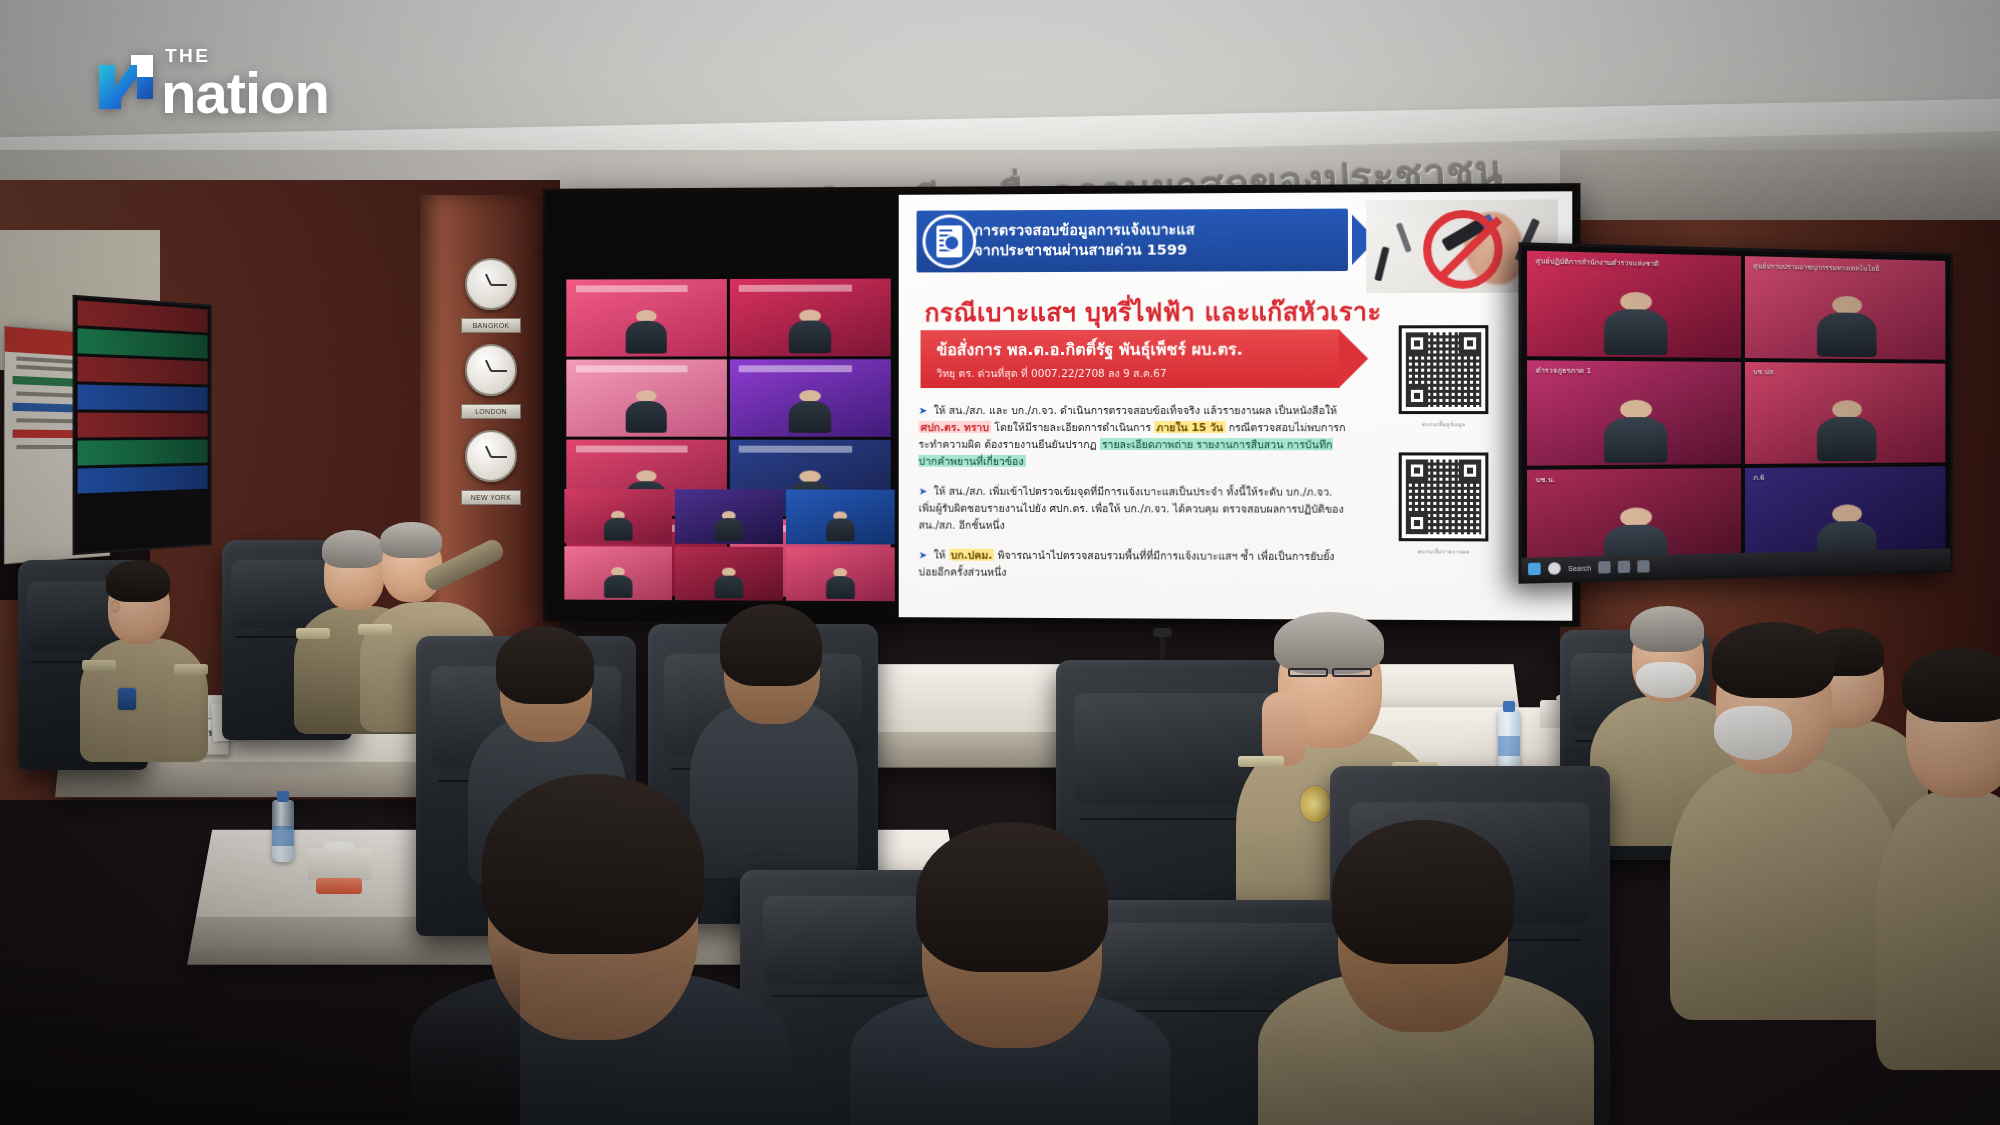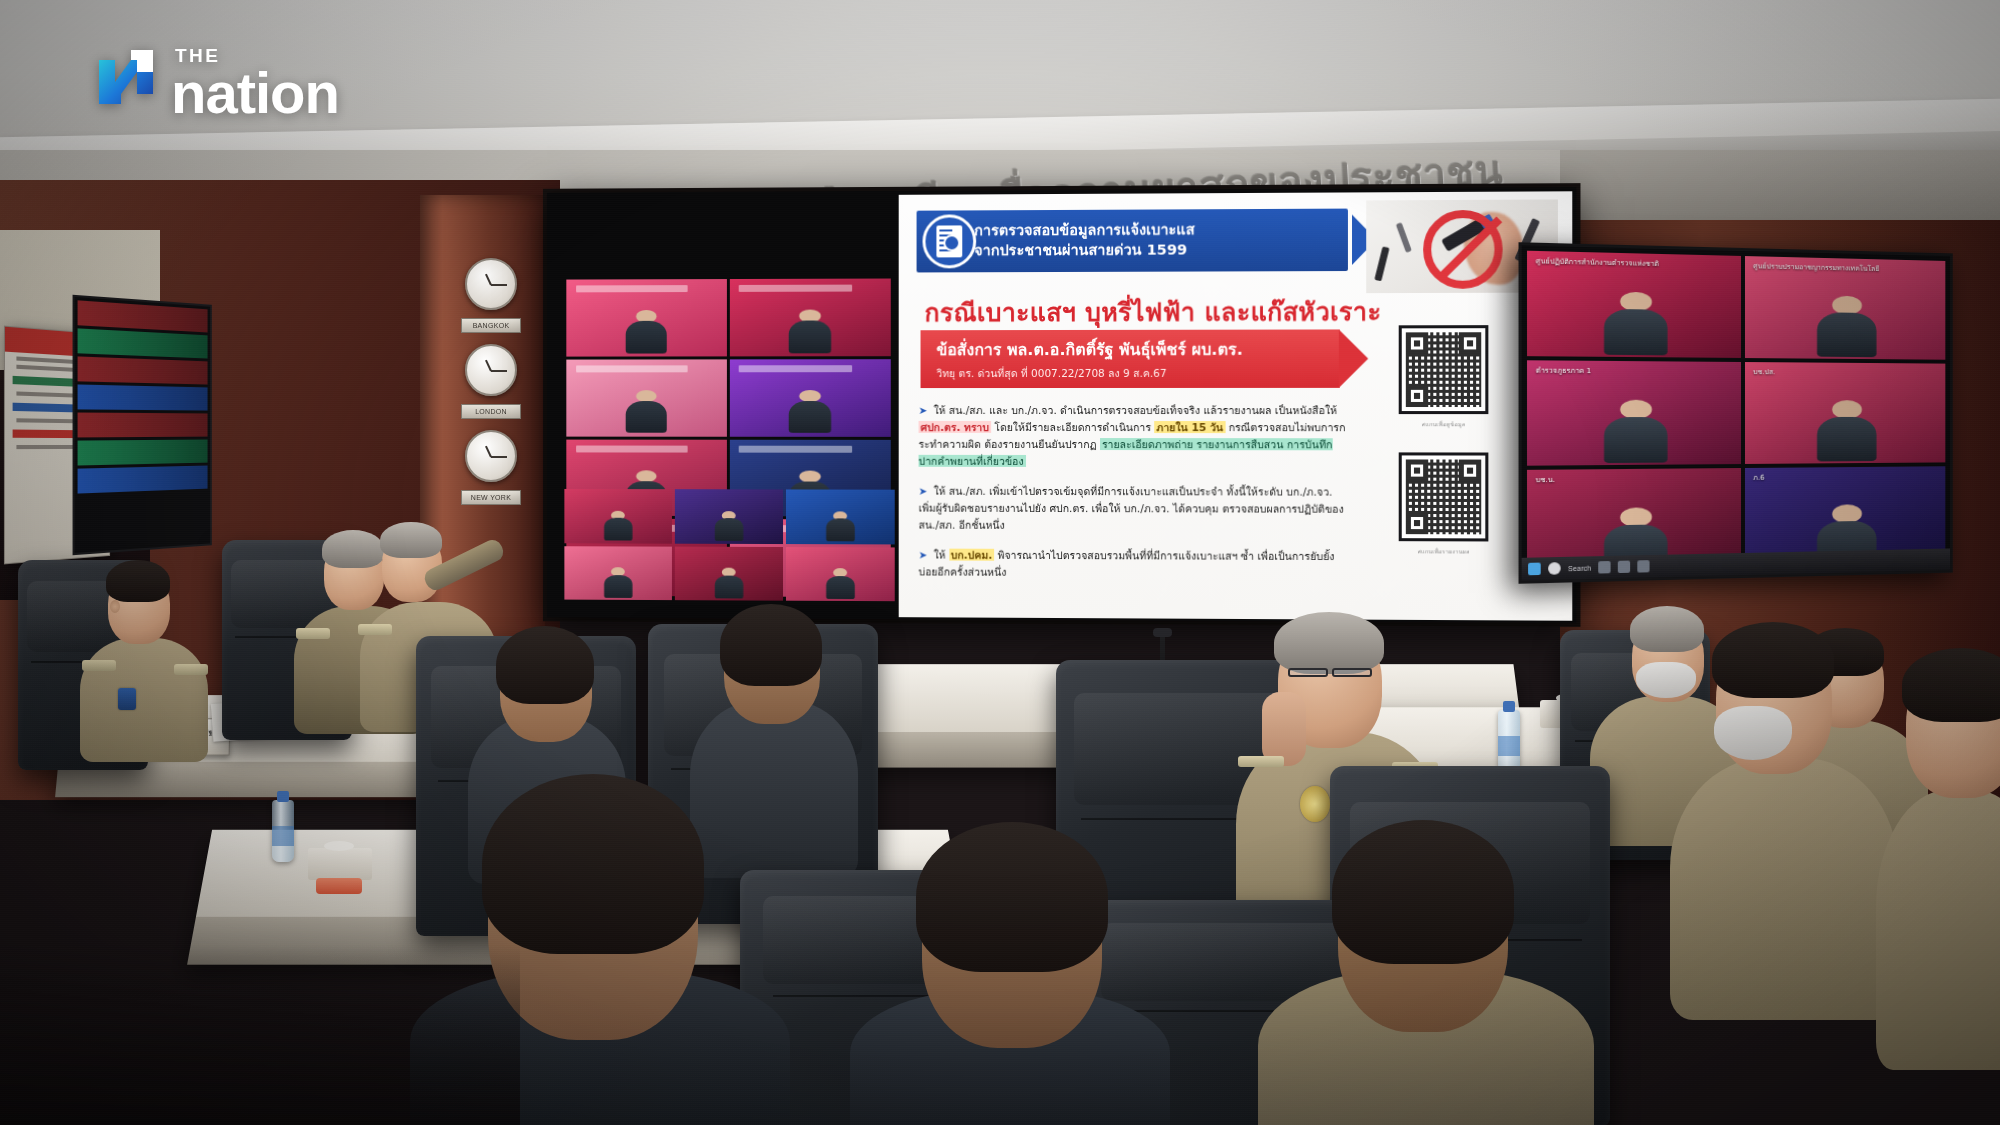--- a/index.html
+++ b/index.html
@@ -433,21 +433,21 @@
   
   .vignette {
     position:absolute; inset:0; pointer-events:none;
     background: radial-gradient(ellipse at 50% 45%, rgba(0,0,0,0) 42%, rgba(0,0,0,.45) 100%);
   }
   .grain { position:absolute; inset:0; pointer-events:none; opacity:.05;
     background-image: repeating-linear-gradient(0deg, rgba(255,255,255,.25) 0 1px, transparent 1px 2px); }
 
   
   .logo {
-    position: absolute; left: 95px; top: 46px; display: flex; gap: 14px;
+    position: absolute; left: 95px; top: 46px; display: flex; align-items: center; gap: 4px;
     z-index: 60; filter: drop-shadow(0 2px 6px rgba(0,0,0,.35));
   }
   .logo-mark {
     position: relative; width: 62px; height: 62px;
   }
   .logo-txt { display: flex; flex-direction: column; line-height: 1; }
   .logo-the {
     font-size: 19px; font-weight: 700; color: #ffffff; letter-spacing: 2.5px;
     margin-left: 4px; margin-bottom: 2px;
   }

